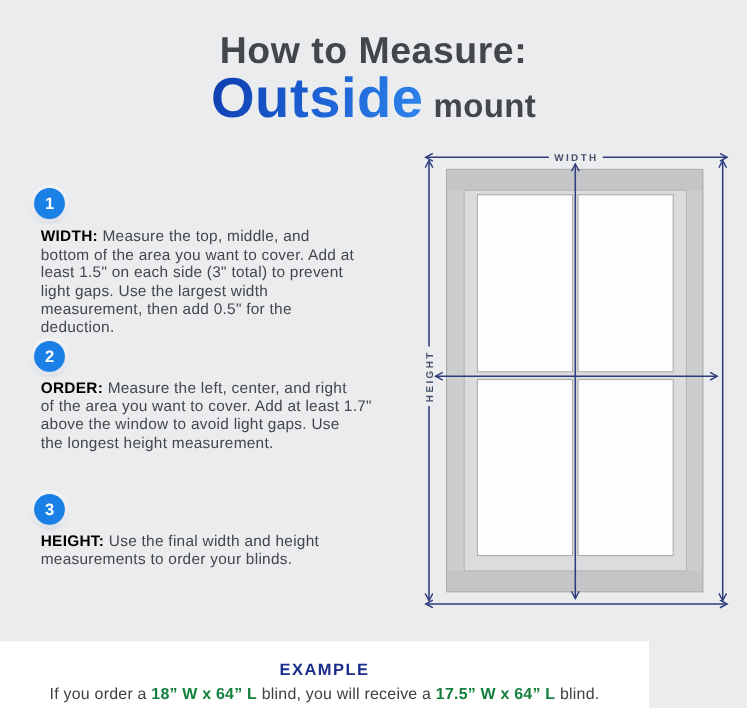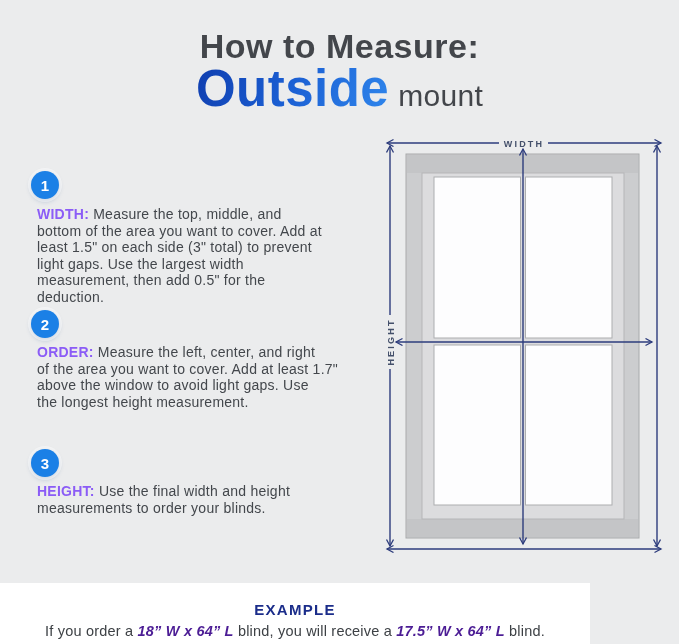--- a/index.html
+++ b/index.html
@@ -27,40 +27,40 @@
     letter-spacing:.5px;line-height:38px;
   }
   .title-line2{margin-top:1px;line-height:46px;}
   .title-highlight{
     font-size:51px;font-weight:800;letter-spacing:.5px;
     background:linear-gradient(112deg,#0f3dae 0%,#1b5fd3 48%,#2f86ec 100%);
     -webkit-background-clip:text;background-clip:text;
     color:#1a5fd6;-webkit-text-fill-color:transparent;
   }
   .title-suffix{
-    font-size:30px;font-weight:400;color:var(--text-dark,#43464b);
+    font-size:30px;font-weight:700;color:var(--text-dark,#43464b);
     margin-left:9px;letter-spacing:.3px;
   }
   
   .badge{
     position:absolute;width:28px;height:28px;border-radius:50%;
     background:var(--accent-blue,#1b80e6);
     color:#fff;font-size:15px;font-weight:700;
     display:flex;align-items:center;justify-content:center;
     box-shadow:0 0 0 3px rgba(255,255,255,.45),0 2px 5px rgba(40,80,140,.35);
   }
   .badge-1{left:31px;top:171px;}
   .badge-2{left:31px;top:310px;}
   .badge-3{left:31px;top:449px;}
   .step-text{
     position:absolute;left:37px;width:342px;
     font-size:14px;line-height:16.6px;letter-spacing:.25px;
     color:#43474c;white-space:pre-line;
   }
-  .step-text b{font-weight:700;color:#8b5cf6;margin-top:32px;}
+  .step-text b{font-weight:700;color:#000000;margin-top:32px;}
   .step-text-1{top:206px;}
   .step-text-2{top:344px;}
   .step-text-3{top:483px;}
   
   .diagram{position:absolute;left:370px;top:125px;}
   .arrow{stroke:var(--arrow-navy,#2d3c7c);stroke-width:1.4;fill:none;}
   .dlabel{
     font-family:"Liberation Sans","DejaVu Sans",sans-serif;
     font-size:9px;font-weight:700;letter-spacing:2.2px;fill:#44506b;
   }
@@ -69,21 +69,21 @@
     position:absolute;left:0;top:583px;width:590px;height:61px;
     background:var(--panel-white,#ffffff);text-align:center;
   }
   .example-heading{
     margin-top:18px;font-size:15px;font-weight:700;letter-spacing:1.3px;
     color:var(--example-navy,#1b2d8a);line-height:18px;
   }
   .example-line{
     margin-top:3px;font-size:14.5px;color:#3d4145;letter-spacing:.2px;line-height:18px;
   }
-  .example-line b{font-weight:700;color:#4c1d95;font-style:italic;}
+  .example-line b{font-weight:700;color:#15803d;}
 </style>
 </head>
 <body>
 
 <div class="page">
 
   <div class="header">
     <div class="title-line1">How to Measure:</div>
     <div class="title-line2"><span class="title-highlight">Outside</span><span class="title-suffix">mount</span></div>
   </div>

